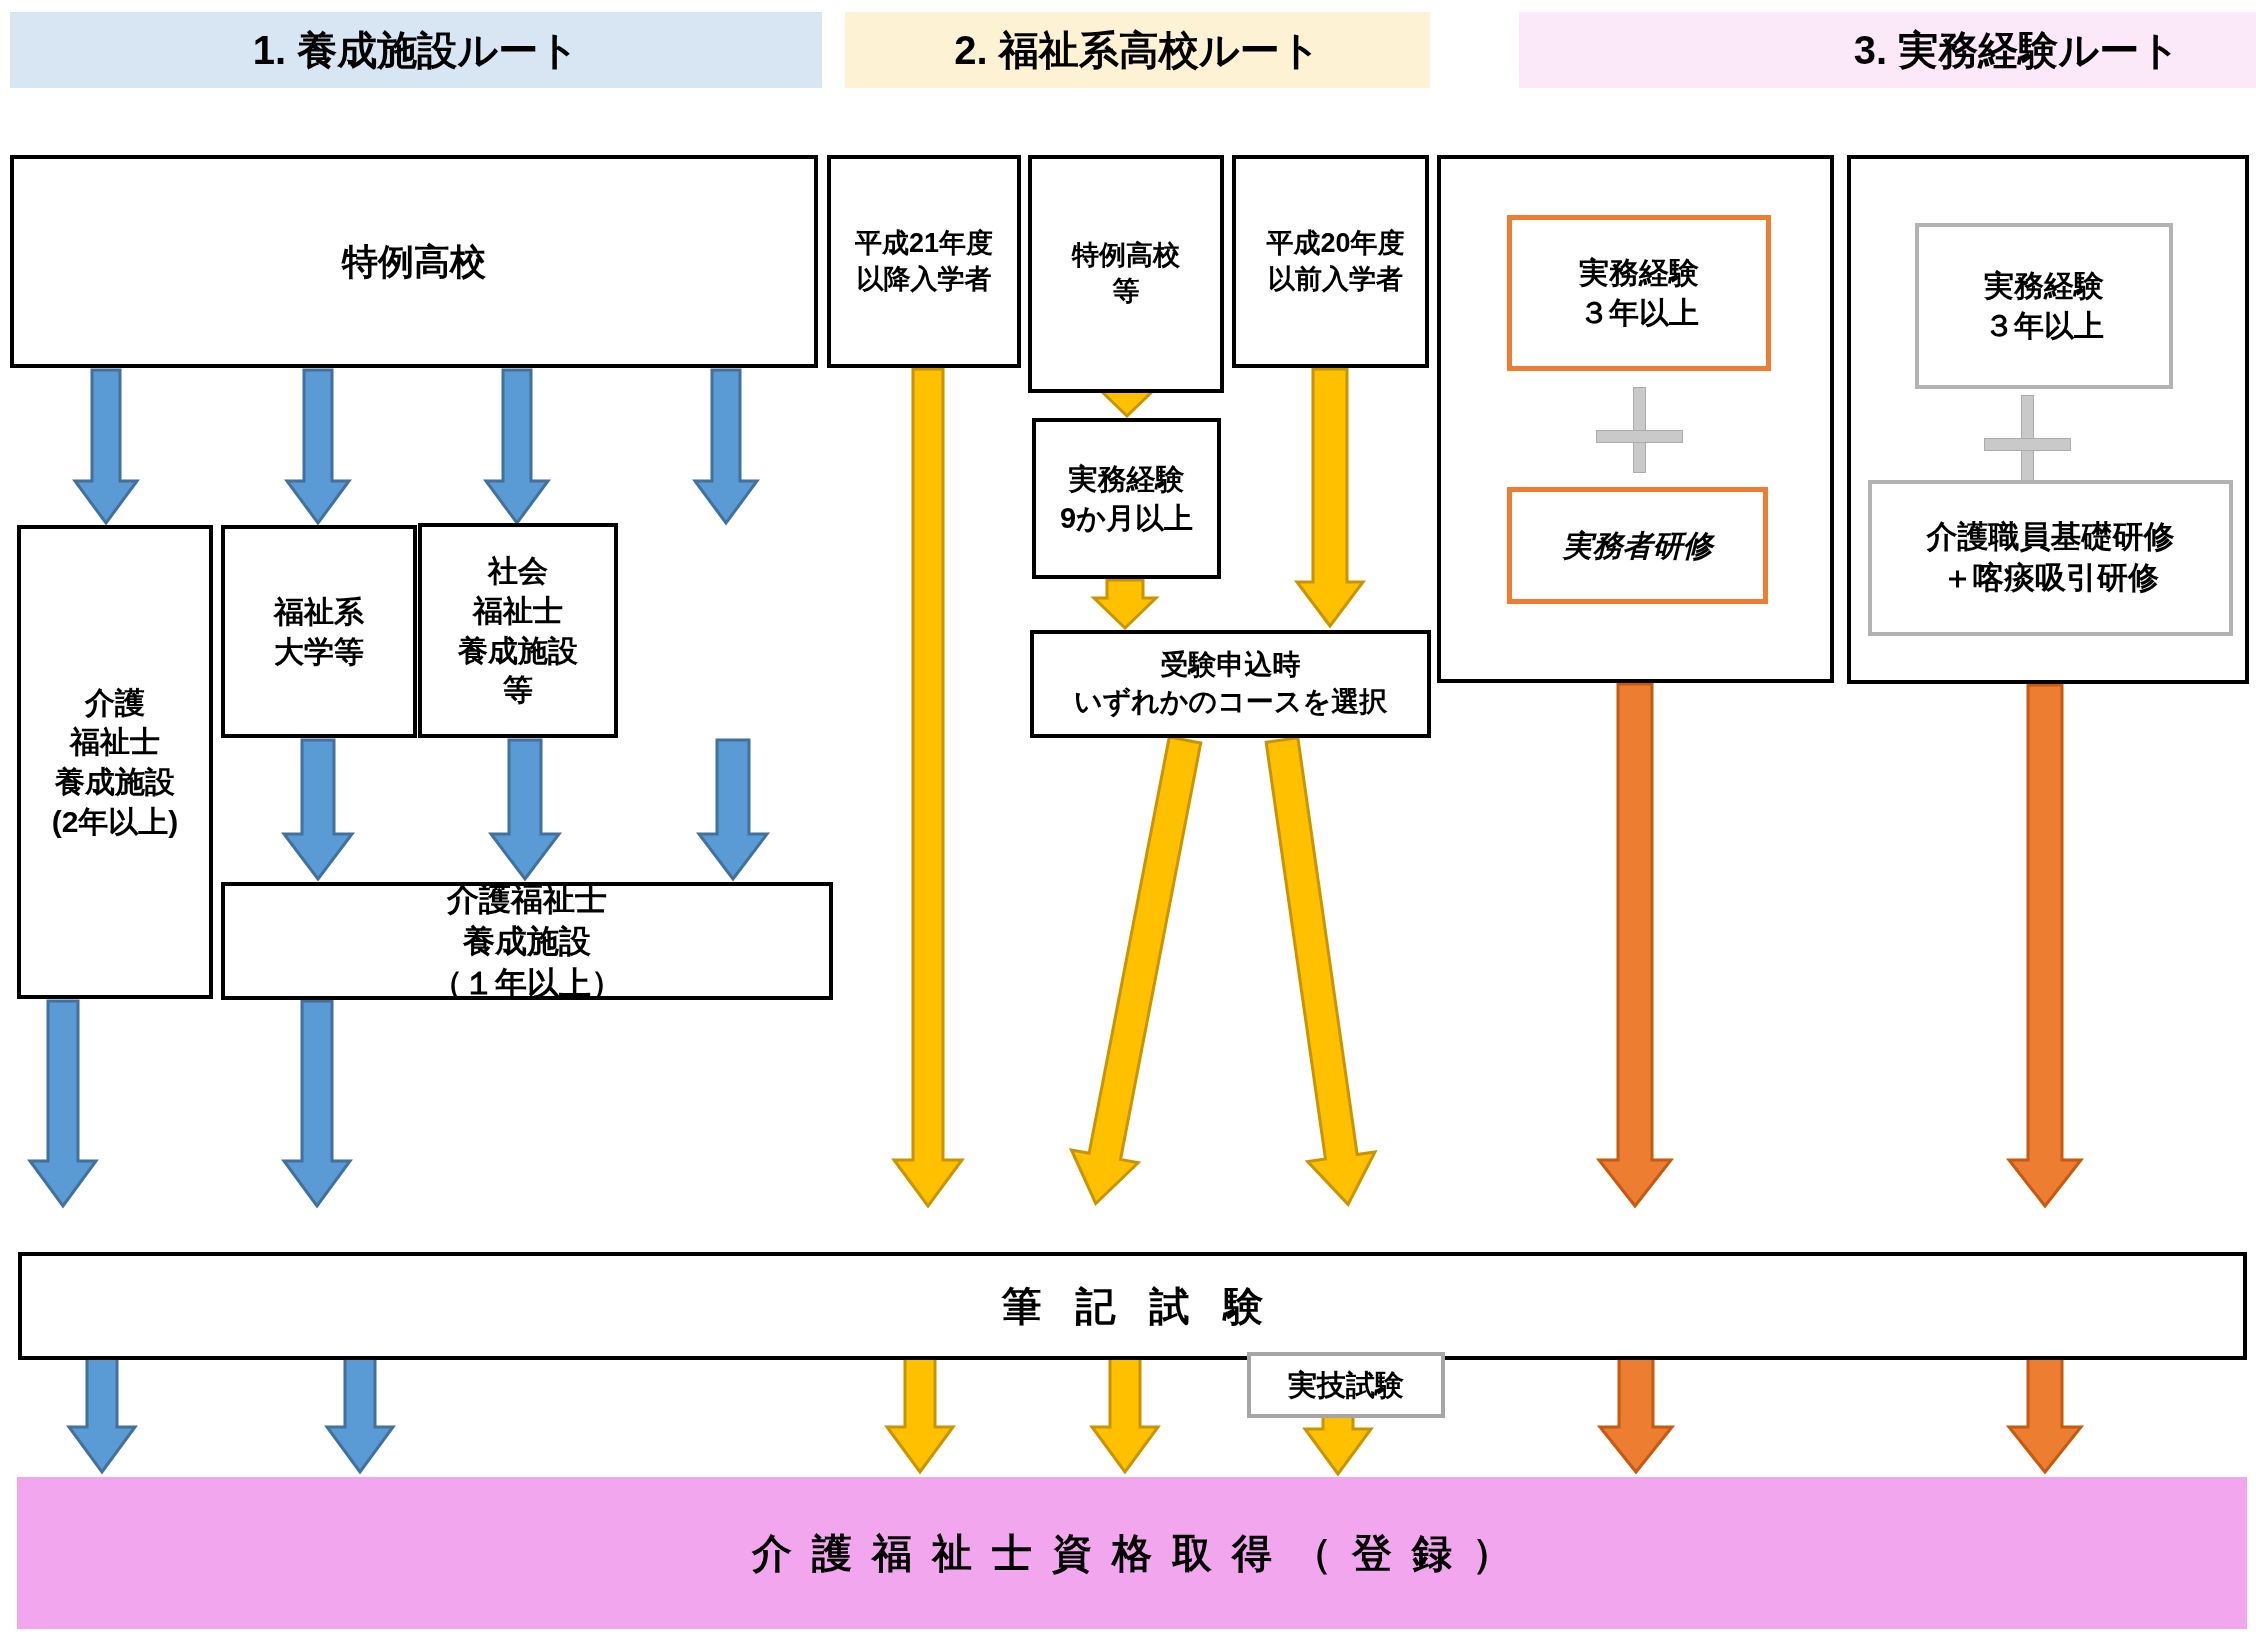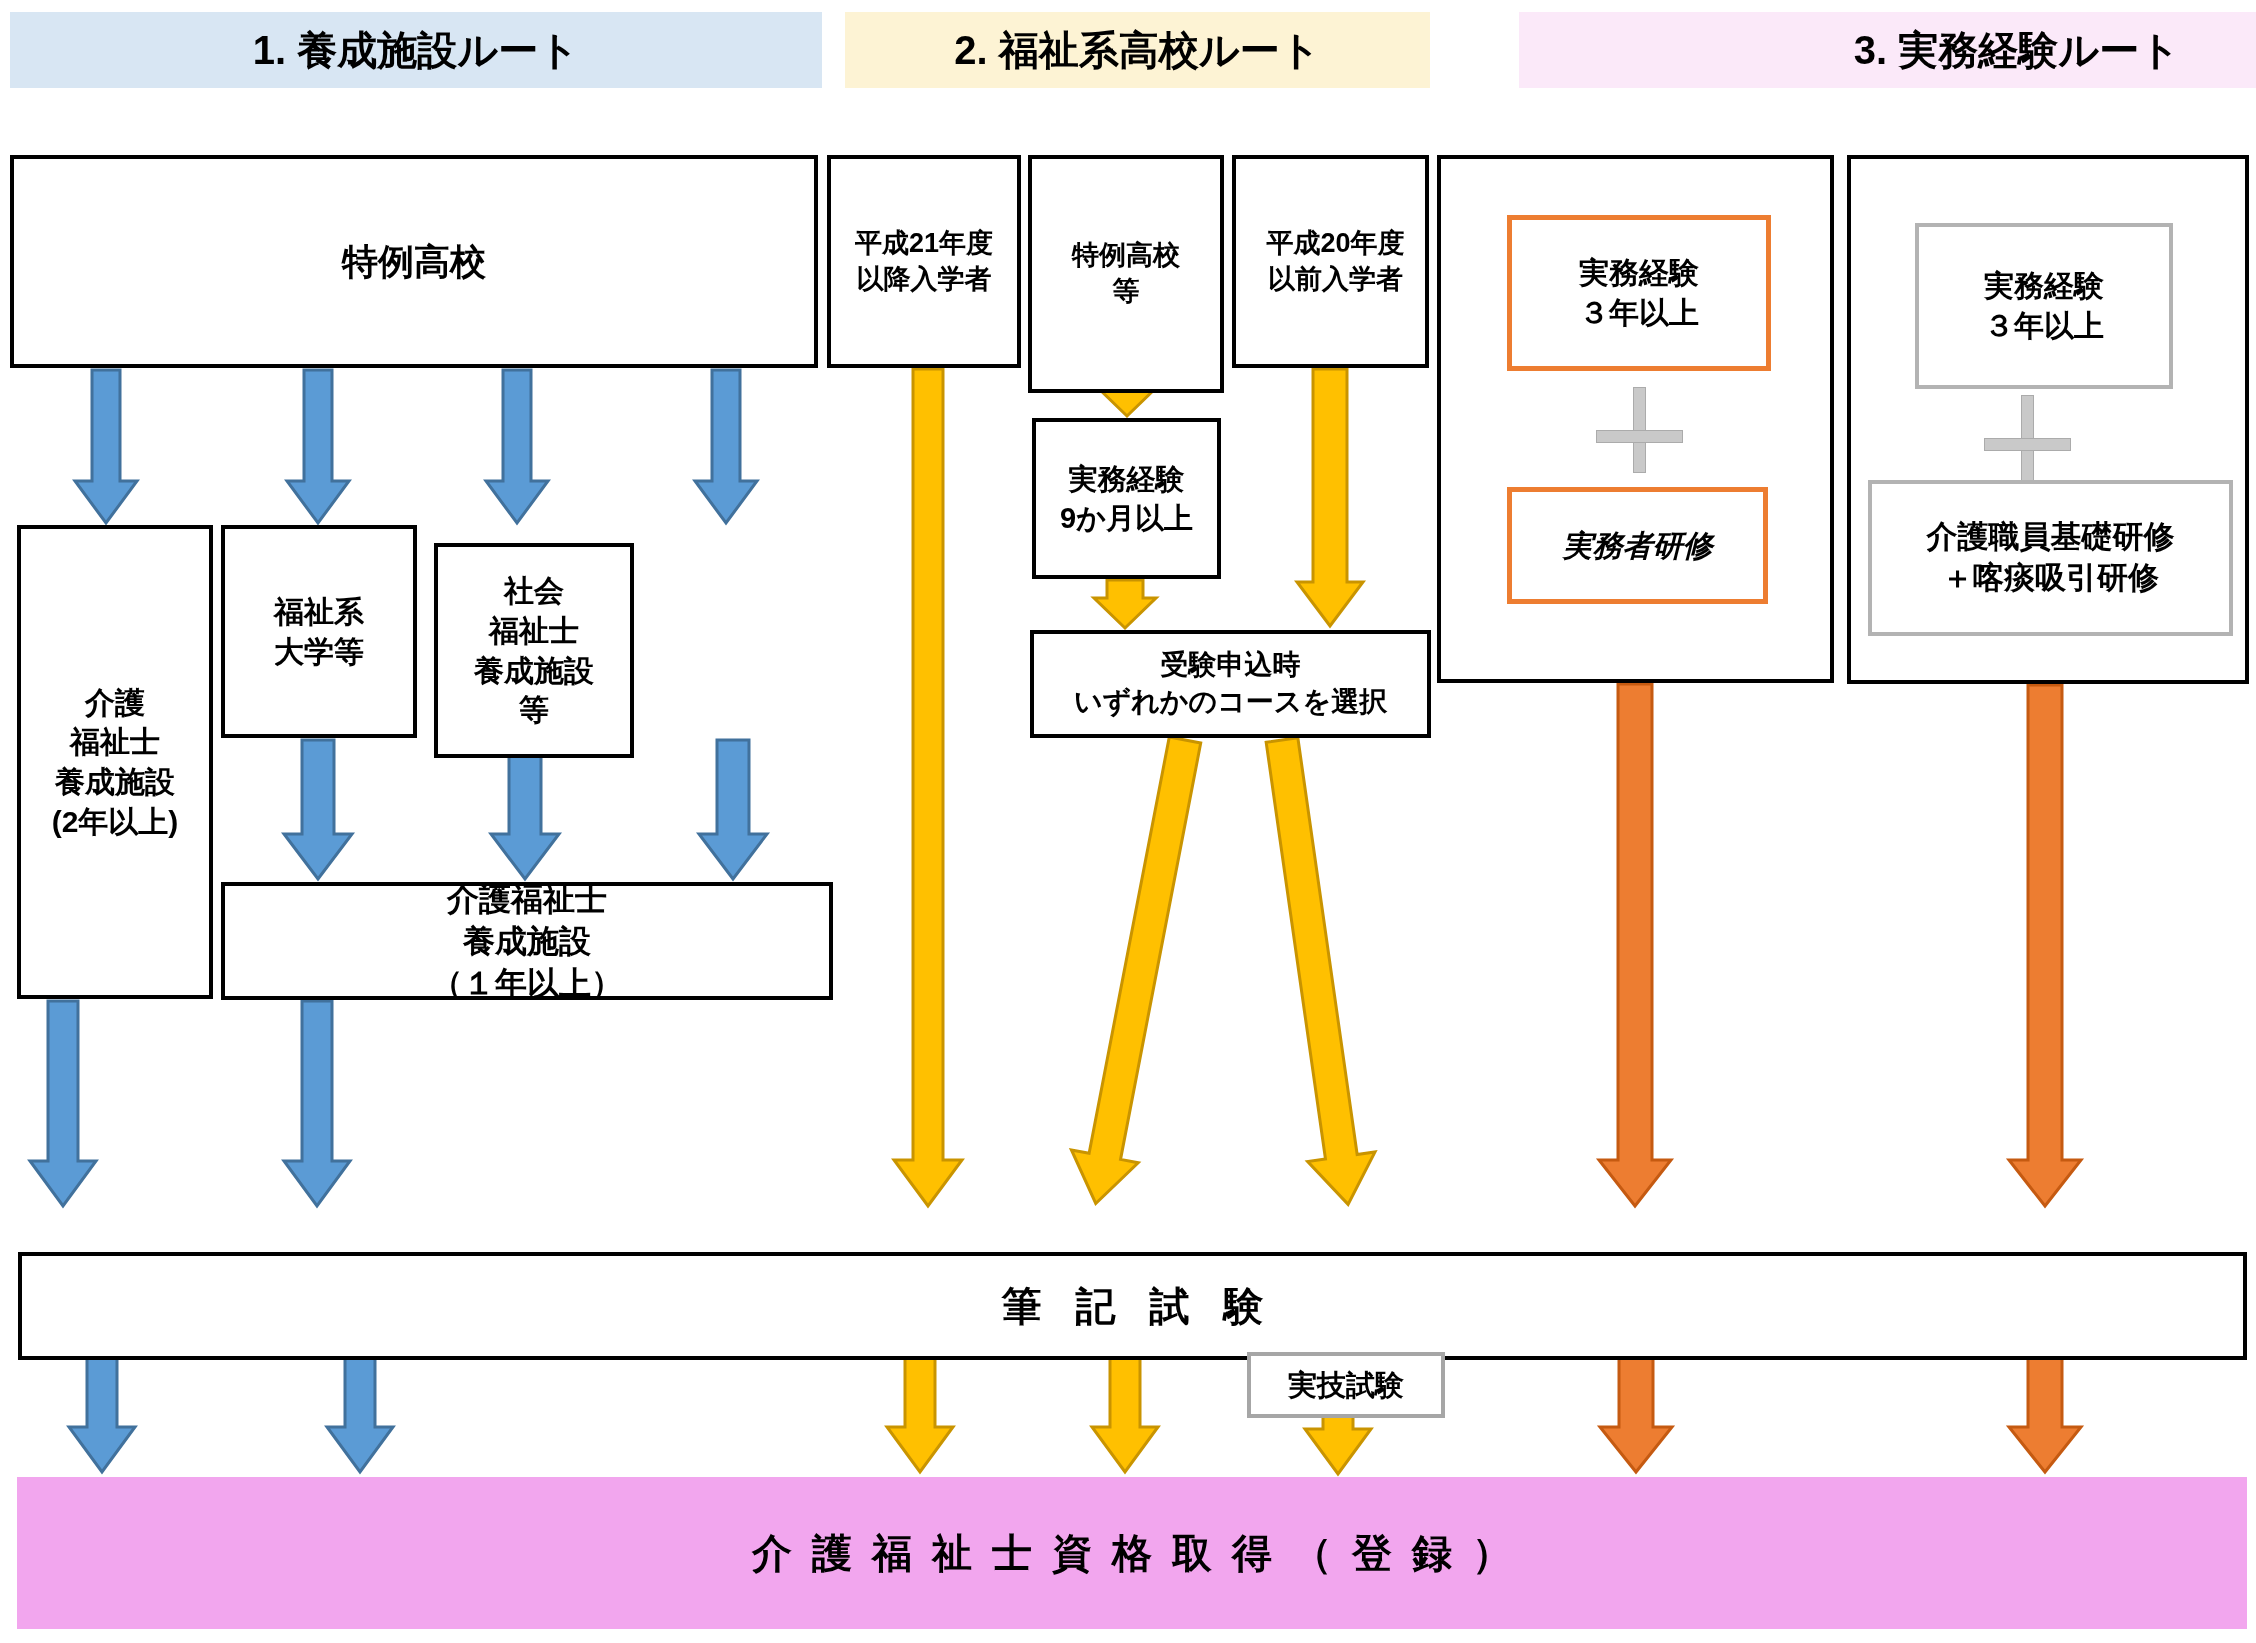--- a/index.html
+++ b/index.html
@@ -96,21 +96,21 @@
   <div class="fbox" style="left:17px;top:525px;width:196px;height:474px;font-size:30px;">
     <span class="lbl">介護
 福祉士
 養成施設
 (2年以上)</span>
   </div>
   <div class="fbox" style="left:221px;top:525px;width:196px;height:213px;font-size:30px;">
     <span class="lbl">福祉系
 大学等</span>
   </div>
-  <div class="fbox" style="left:434px;top:523px;width:200px;height:215px;font-size:30px;margin-top:20px;">
+  <div class="fbox" style="left:418px;top:523px;width:200px;height:215px;font-size:30px;">
     <span class="lbl">社会
 福祉士
 養成施設
 等</span>
   </div>
   <div class="fbox" style="left:221px;top:882px;width:612px;height:118px;font-size:32px;">
     <span class="lbl">介護福祉士
 養成施設
 （１年以上）</span>
   </div>

